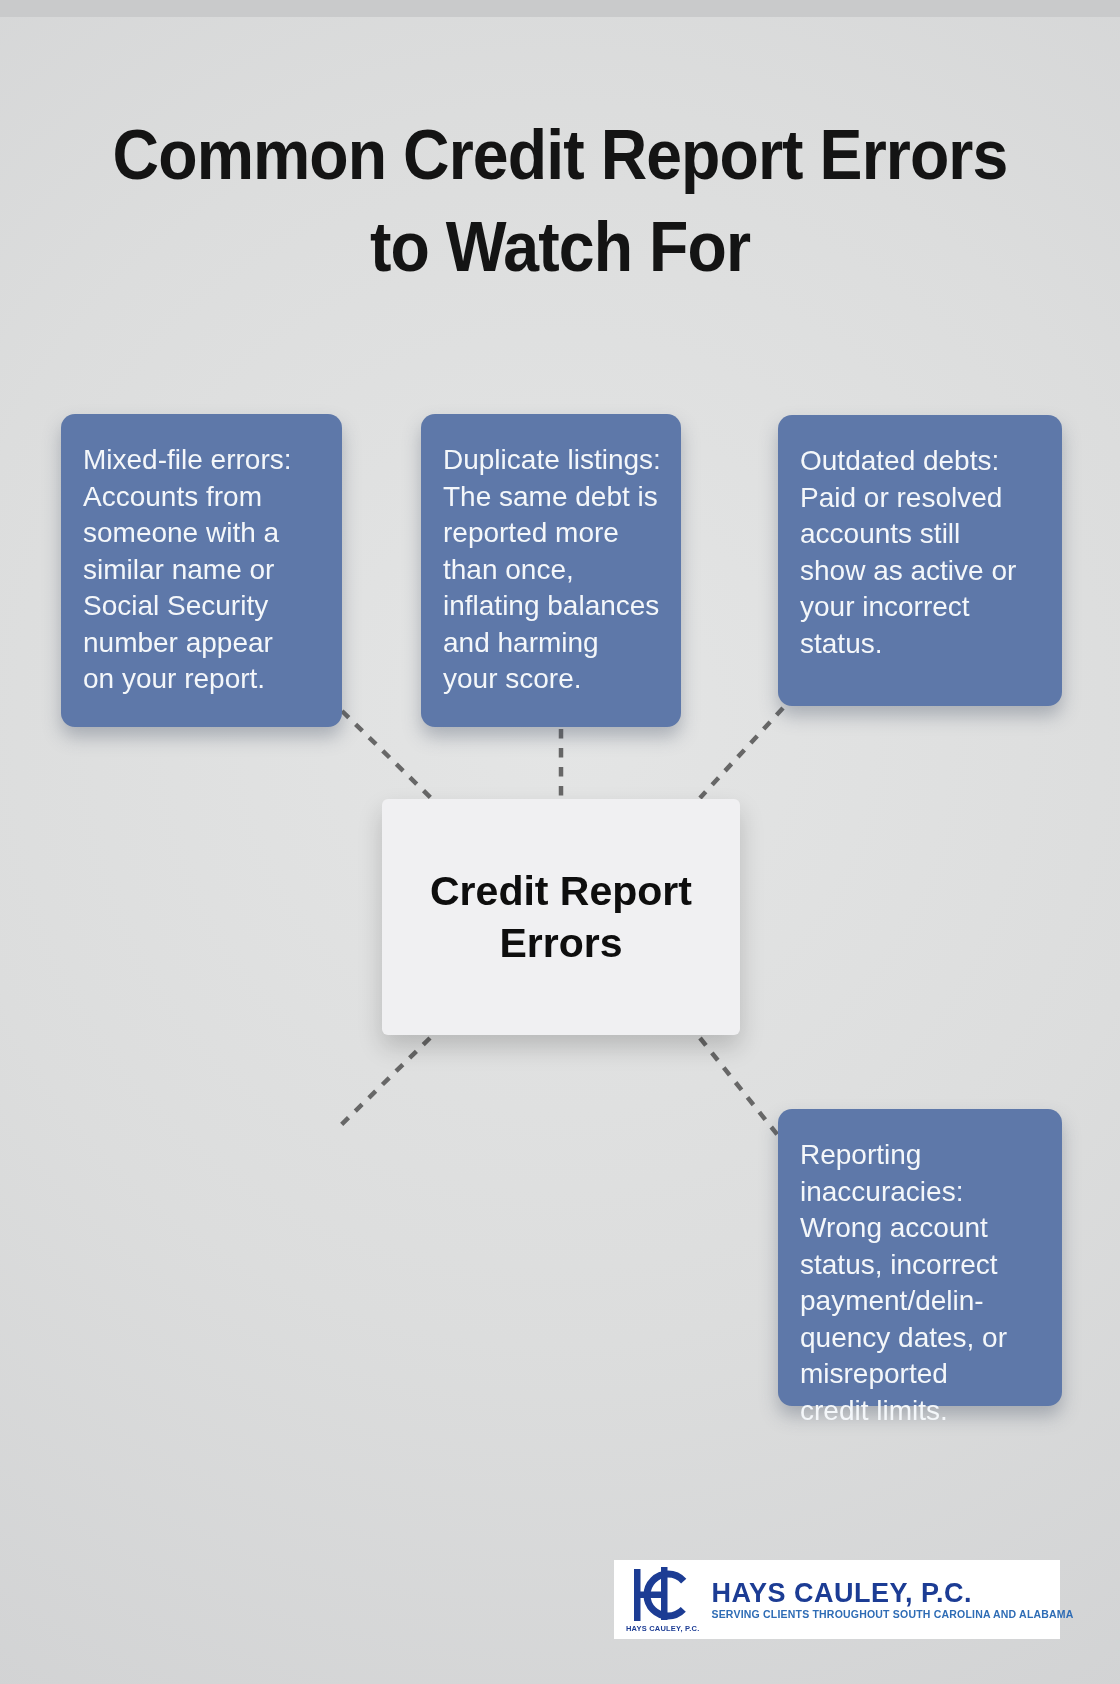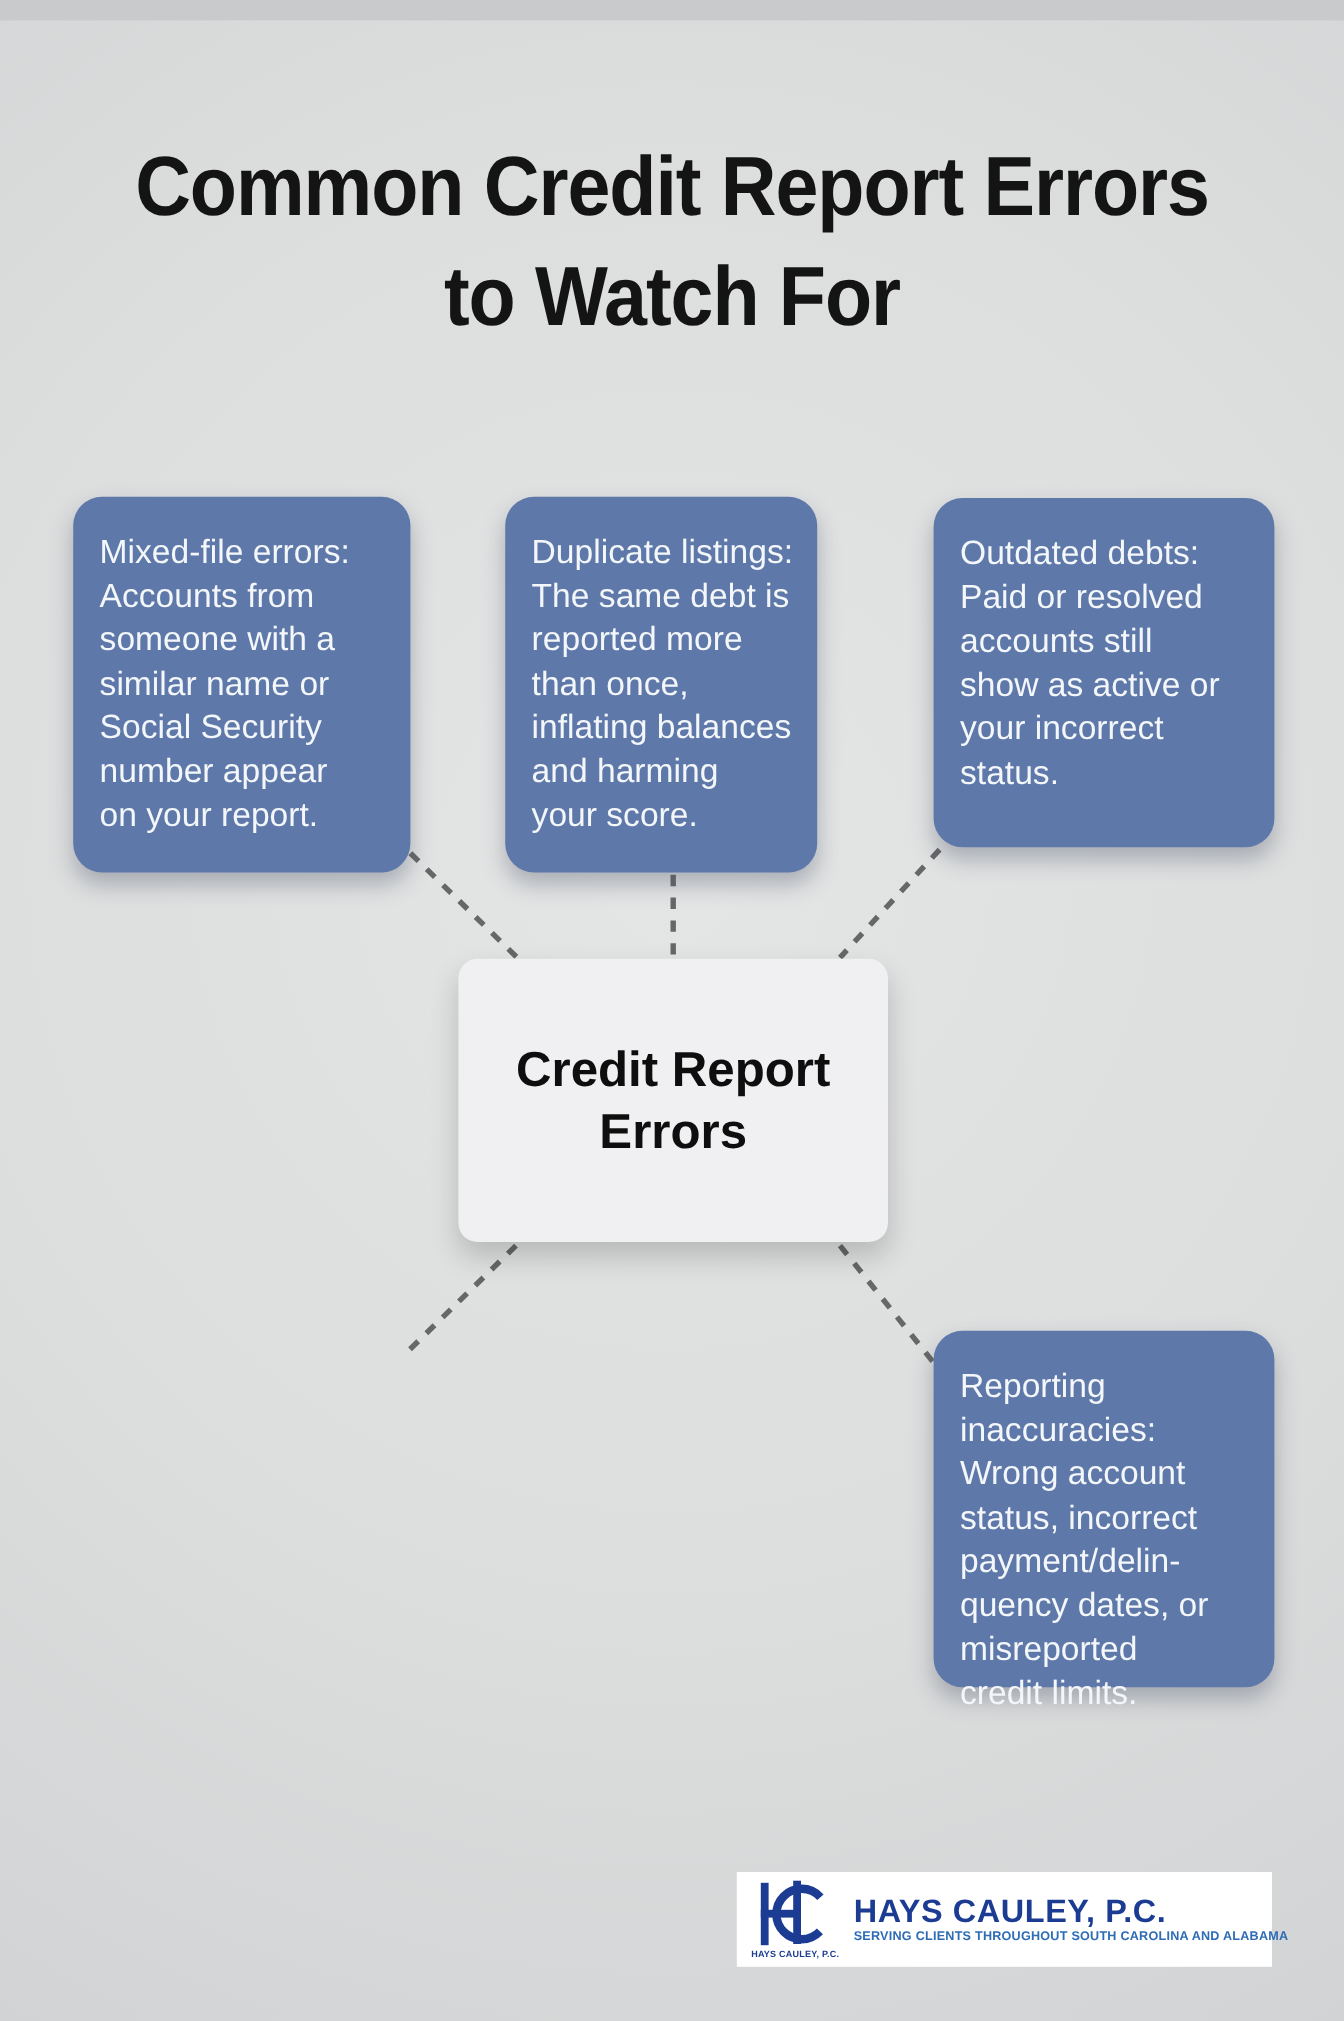--- a/index.html
+++ b/index.html
@@ -15,36 +15,36 @@
     position:absolute;top:92px;left:0;right:0;
     text-align:center;
     font-size:70px;line-height:92px;font-weight:800;
     color:#141414;letter-spacing:-1px;
     white-space:pre-line;
     transform:scaleX(.92);transform-origin:50% 50%;
   }
   .node{
     position:absolute;
     background:#5e78a9;
-    border-radius:24px;
+    border-radius:14px;
     box-shadow:0 10px 18px rgba(70,80,100,.35);
     color:#f4f7fa;
     font-size:28px;line-height:36.5px;
     padding:28px 14px 24px 22px;
     box-sizing:border-box;
     white-space:pre-line;
   }
   .node-1{left:61px;top:397px;width:281px;height:313px;}
   .node-2{left:421px;top:397px;width:260px;height:313px;}
   .node-3{left:778px;top:398px;width:284px;height:291px;}
   .node-4{left:61px;top:1092px;width:281px;height:342px;}
   .node-5{left:778px;top:1092px;width:284px;height:297px;}
   .center-node{
     position:absolute;left:382px;top:782px;width:358px;height:236px;
-    background:#f0f0f2;border-radius:16px;
+    background:#f0f0f2;border-radius:6px;
     box-shadow:0 12px 24px rgba(0,0,0,.18);
     display:flex;align-items:center;justify-content:center;
   }
   .center-label{
     font-size:41px;line-height:52px;font-weight:800;color:#0e0e0e;
     text-align:center;white-space:pre-line;
   }
   .connectors{position:absolute;left:0;top:0;pointer-events:none;}
   .logo-box{
     position:absolute;left:614px;top:1543px;width:446px;height:79px;

